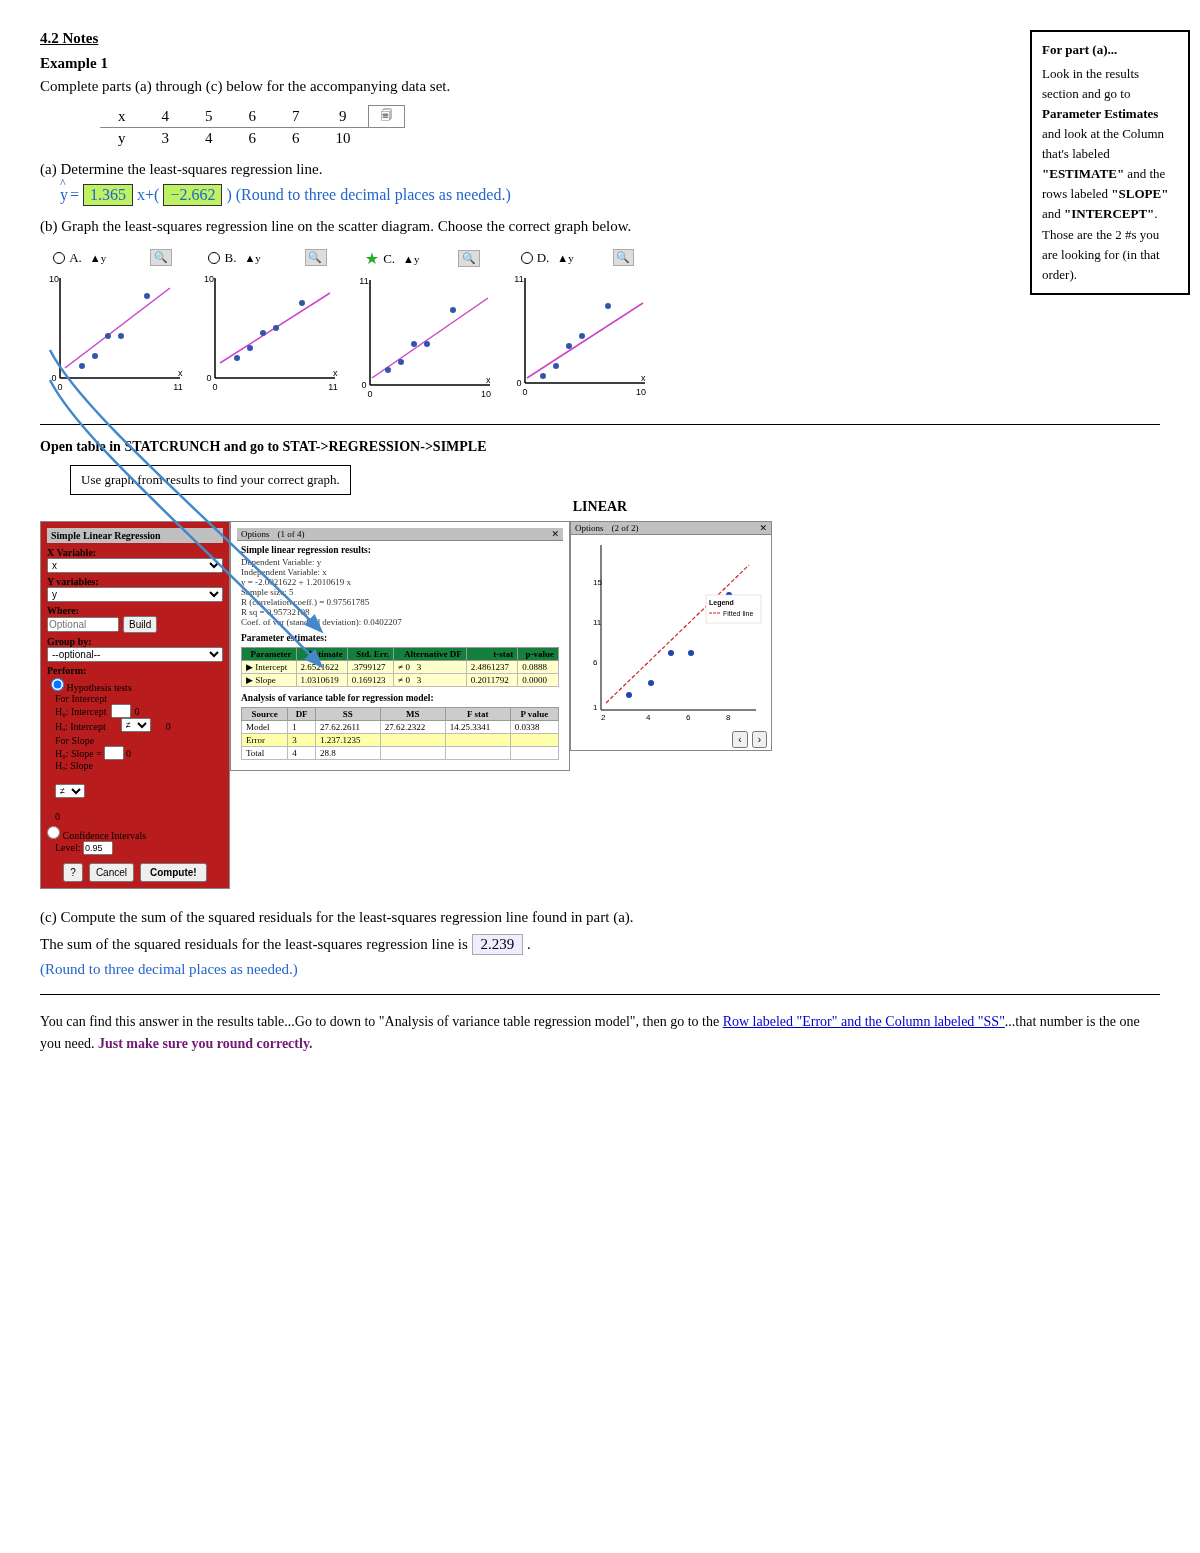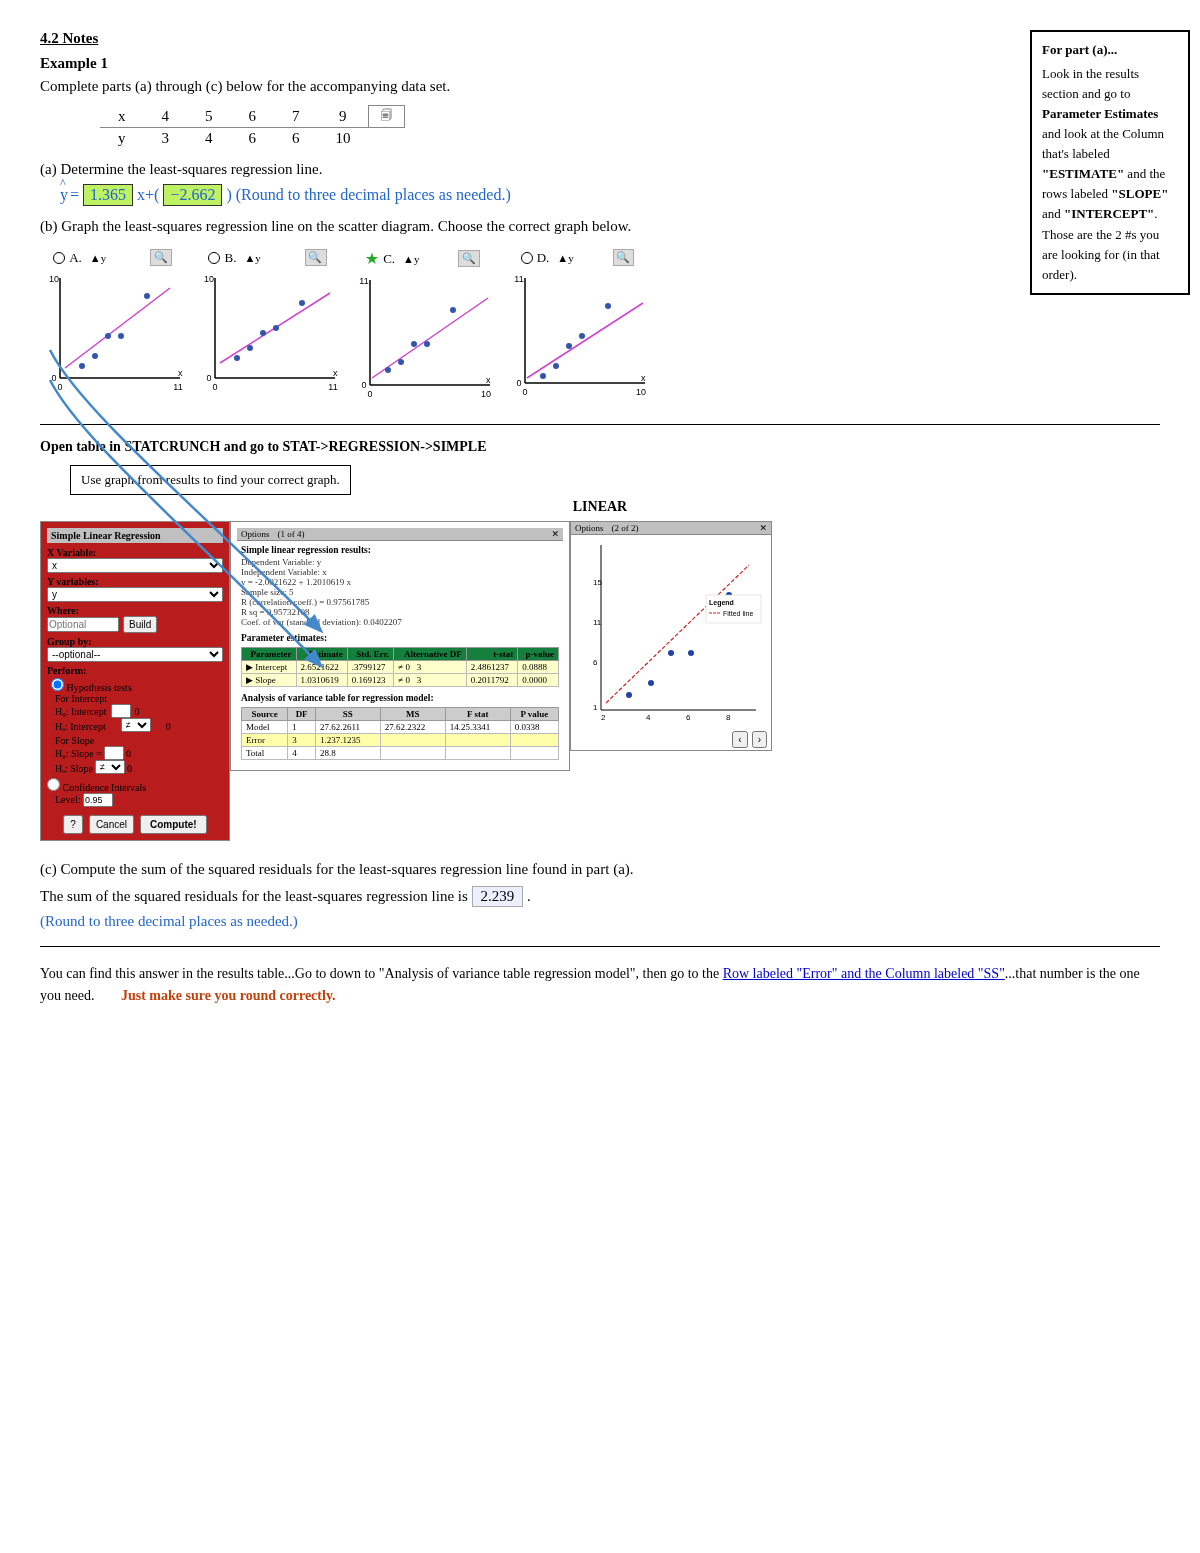--- a/index.html
+++ b/index.html
@@ -115,21 +115,21 @@
       font-size: 15px;
       min-width: 50px;
       text-align: center;
     }
     .bottom-note {
       margin-top: 16px;
       font-size: 14px;
       line-height: 1.6;
     }
     .link-blue { color: #0000cc; text-decoration: underline; }
-    .red-text { color: #c2410c; font-weight: bold; margin-left: 23px; }
+    .red-text { color: #701a75; font-weight: bold; }
     .star-icon { color: #2a2; font-size: 16px; }
     .options-bar {
       background: #c0c0c0;
       font-size: 9px;
       padding: 1px 4px;
       display: flex;
       align-items: center;
       gap: 8px;
       border-bottom: 1px solid #888;
     }
@@ -364,21 +364,21 @@
         <span>0</span>
       </div>
     </div>
     <div style="font-size:10px; margin-left:8px; margin-top:3px;">
       <div>For Slope</div>
       <div style="display:flex; gap:2px; align-items:center;">
         <span>H₀: Slope =</span>
         <input type="text" style="width: 20px; font-size: 9px;">
         <span>0</span>
       </div>
-      <div style="display:flex; gap:2px; align-items:flex-end;">
+      <div style="display:flex; gap:13px; align-items:flex-start;flex-direction:column;">
         <span>Hₐ: Slope</span>
         <select style="font-size:9px; width:30px;">
           <option>≠</option>
         </select>
         <span>0</span>
       </div>
     </div>
     <div style="font-size:10px; margin-top:4px;">
       <label><input type="radio" style=""> Confidence Intervals</label>
     </div>

